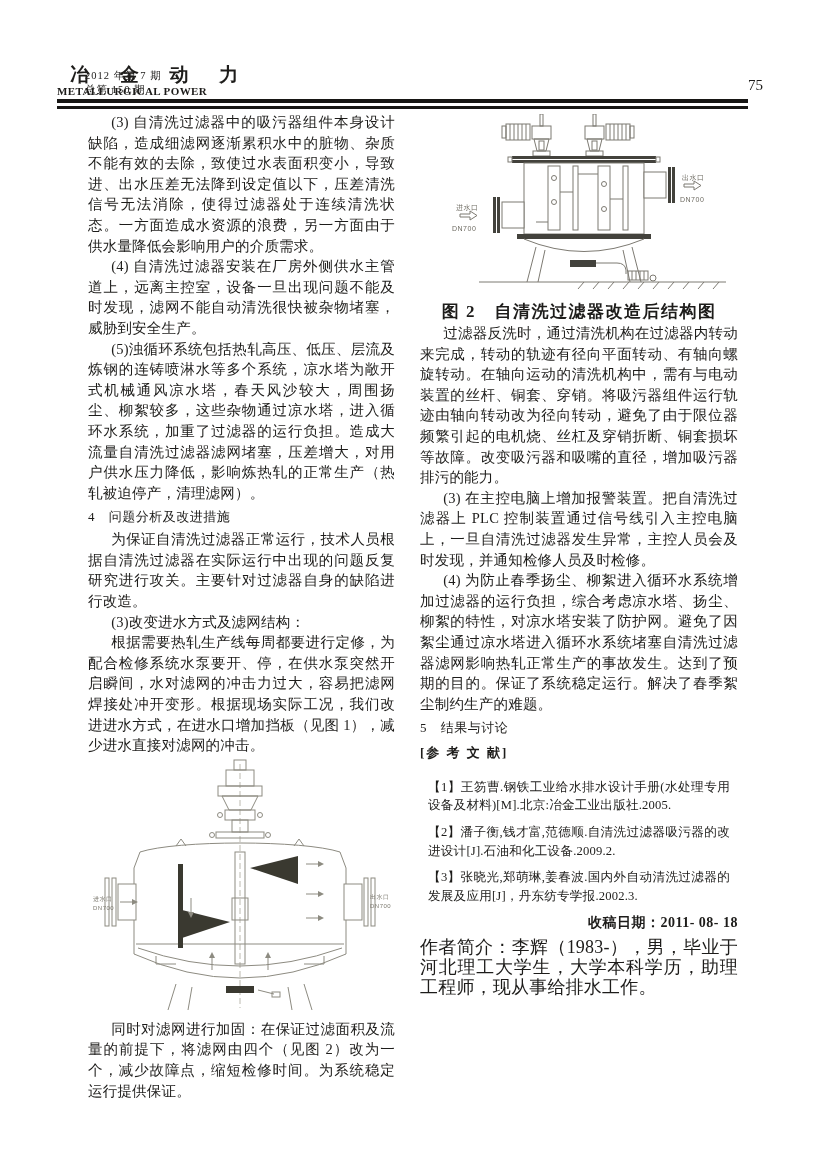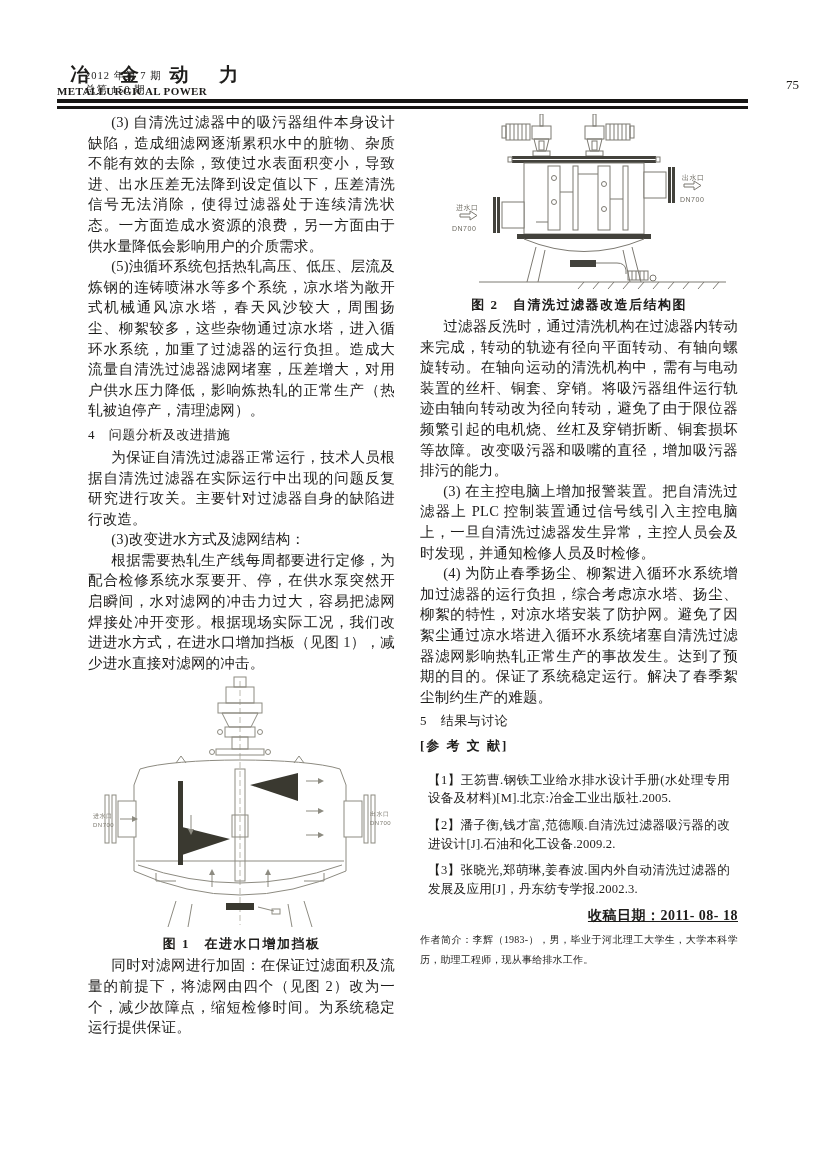--- a/index.html
+++ b/index.html
@@ -5,38 +5,38 @@
   html,body { margin:0; padding:0; }
   body {
     width:816px; height:1156px; background:#ffffff; position:relative; overflow:hidden;
     font-family:"Liberation Serif","DejaVu Serif",serif; color:#1d1c1a;
   }
   
   .hdr-issue { position:absolute; left:85px; top:69px; font-size:10.5px; line-height:13.5px; letter-spacing:1px; }
   .hdr-center { position:absolute; left:57px; top:64px; width:691px; text-align:left; }
   .hdr-cn { font-size:19px; font-weight:bold; letter-spacing:13px; text-indent:13px; line-height:21px; }
   .hdr-en { font-size:11px; font-weight:bold; letter-spacing:0.4px; line-height:13px; }
-  .hdr-page { position:absolute; left:786px; top:77px; font-size:13px; }
+  .hdr-page { position:absolute; left:748px; top:77px; font-size:15px; }
   .rule1 { position:absolute; left:57px; top:99px; width:691px; height:4px; background:#171614; }
   .rule2 { position:absolute; left:57px; top:106px; width:691px; height:2.5px; background:#171614; }
   
   .col { position:absolute; top:112px; font-size:14.5px; line-height:20.6px; text-align:justify; letter-spacing:0.2px; }
   .col-left  { left:88px;  width:307px; }
   .col-right { left:420px; width:318px; }
   p.body { margin:0; text-indent:1.6em; }
   h2.sec { margin:3px 0 2px 0; font-size:13px; font-weight:normal; letter-spacing:0.5px; line-height:21px; }
   .sec-num { margin-right:1.05em; }
   figure { margin:0; text-align:center; }
   figure svg { display:block; margin:0 auto; }
-  figcaption { font-size:13px; font-weight:bold; margin-top:2px; letter-spacing:1.5px; line-height:17px;font-family:Liberation Serif, serif; }
+  figcaption { font-size:17px; font-weight:bold; margin-top:9px; letter-spacing:1.5px; line-height:17px;font-family:Liberation Serif, serif; }
   .fig-wrap { margin-top:2px; margin-bottom:3px; }
   .ref-head { font-size:13px; font-weight:600; margin:5px 0 14px 0; letter-spacing:2px; }
   p.ref { margin:8px; font-size:12.6px; line-height:18.6px; text-indent:0; }
-  .received { text-align:right; font-size:14px; font-weight:600; margin-top:5px; letter-spacing:0.5px;text-decoration:underline; }
-  p.bio { margin:3px 0 16px 0; font-size:10px; line-height:20px; }
+  .received { text-align:right; font-size:14px; font-weight:600; margin-top:5px; letter-spacing:0.5px; }
+  p.bio { margin:3px 0 16px 0; font-size:18px; line-height:20px; }
   
   .dwg1 { stroke:#8d8b81; }
   .dwg2 { stroke:#7d7a72; }
   text.fig-label { font-size:6px; fill:#7d7a70; letter-spacing:0.5px; font-family:"Liberation Sans",sans-serif; }
   text.fig-label2 { font-size:7px; fill:#6e6b62; letter-spacing:0.5px; font-family:"Liberation Sans",sans-serif; }
 </style>
 </head>
 <body>
 
 <div class="hdr-issue">
@@ -46,20 +46,21 @@
 <div class="hdr-center">
   <div class="hdr-cn">冶 金 动 力</div>
   <div class="hdr-en">METALLURGICAL POWER</div>
 </div>
 <div class="hdr-page">75</div>
 <div class="rule1"></div>
 <div class="rule2"></div>
 
 <div class="col col-left">
   <p class="body">(3) 自清洗过滤器中的吸污器组件本身设计缺陷，造成细滤网逐渐累积水中的脏物、杂质不能有效的去除，致使过水表面积变小，导致进、出水压差无法降到设定值以下，压差清洗信号无法消除，使得过滤器处于连续清洗状态。一方面造成水资源的浪费，另一方面由于供水量降低会影响用户的介质需求。</p>
+  <p class="body">(4) 自清洗过滤器安装在厂房外侧供水主管道上，远离主控室，设备一旦出现问题不能及时发现，滤网不能自动清洗很快被杂物堵塞，威胁到安全生产。</p>
   <p class="body">(5)浊循环系统包括热轧高压、低压、层流及炼钢的连铸喷淋水等多个系统，凉水塔为敞开式机械通风凉水塔，春天风沙较大，周围扬尘、柳絮较多，这些杂物通过凉水塔，进入循环水系统，加重了过滤器的运行负担。造成大流量自清洗过滤器滤网堵塞，压差增大，对用户供水压力降低，影响炼热轧的正常生产（热轧被迫停产，清理滤网）。</p>
   <h2 class="sec"><span class="sec-num">4</span><span>问题分析及改进措施</span></h2>
   <p class="body">为保证自清洗过滤器正常运行，技术人员根据自清洗过滤器在实际运行中出现的问题反复研究进行攻关。主要针对过滤器自身的缺陷进行改造。</p>
   <p class="body">(3)改变进水方式及滤网结构：</p>
   <p class="body">根据需要热轧生产线每周都要进行定修，为配合检修系统水泵要开、停，在供水泵突然开启瞬间，水对滤网的冲击力过大，容易把滤网焊接处冲开变形。根据现场实际工况，我们改进进水方式，在进水口增加挡板（见图 1），减少进水直接对滤网的冲击。</p>
 
   <figure class="fig-wrap">
     <svg width="300" height="258" viewBox="0 0 300 258">
       <g fill="none" class="dwg1" stroke-width="1">
 
@@ -125,21 +126,20 @@
 
         <rect x="134" y="228" width="28" height="7" fill="#3a3930" stroke="none"></rect>
         <line x1="166" y1="232" x2="182" y2="236"></line>
         <rect x="180" y="234" width="8" height="5"></rect>
       </g>
       <text class="fig-label" x="1" y="143">进水口</text>
       <text class="fig-label" x="1" y="152">DN700</text>
       <text class="fig-label" x="278" y="141">出水口</text>
       <text class="fig-label" x="278" y="150">DN700</text>
     </svg>
-    <figcaption>图 1　在进水口增加挡板</figcaption>
   </figure>
 
   <p class="body">同时对滤网进行加固：在保证过滤面积及流量的前提下，将滤网由四个（见图 2）改为一个，减少故障点，缩短检修时间。为系统稳定运行提供保证。</p>
 </div>
 
 <div class="col col-right">
 
   <figure class="fig-wrap">
     <svg width="310" height="180" viewBox="0 0 310 180">
       <g fill="none" class="dwg2" stroke-width="1">

